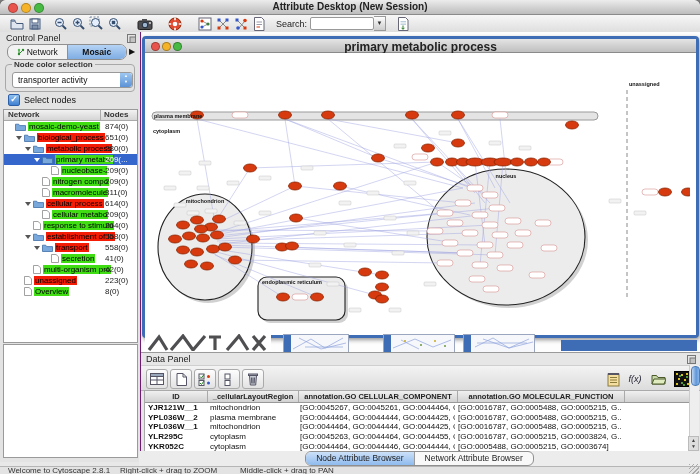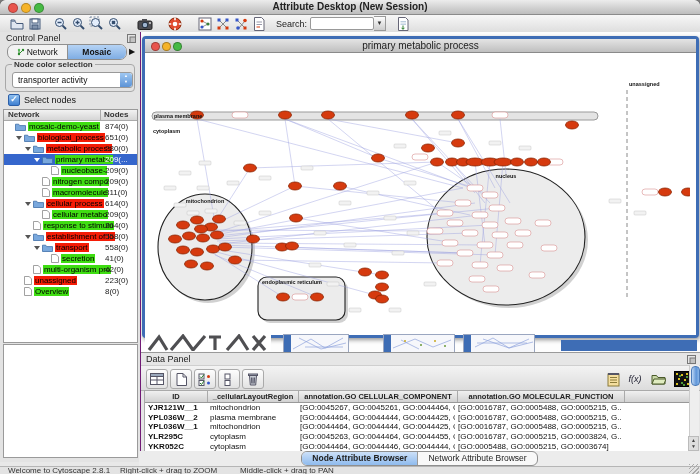--- a/index.html
+++ b/index.html
@@ -45,21 +45,21 @@
   .lab.red{background:#f51c06;}
   .lab.green{background:#3fdd12;}
   .cnt{position:absolute;left:101px;font-size:8px;color:#222;}
   .tree-row.sel .cnt{color:#fff;}
   #bev-panel{position:absolute;left:3px;top:312px;width:133px;height:112px;background:#fff;border:1px solid #9a9a9a;}
   
   #desktop{position:absolute;left:141px;top:32px;width:559px;height:320px;background:#fdfdfd;overflow:hidden;}
   #net-window{position:absolute;left:1px;top:4px;width:551px;height:296px;border:3px solid #3e6db5;border-radius:4px;background:#fff;box-shadow:1px 2px 4px rgba(0,0,0,.4);}
   #net-titlebar{height:13px;background:linear-gradient(#e4e4e4,#bfbfbf);border-bottom:1px solid #8a8a8a;position:relative;}
   .ntl{position:absolute;top:3px;width:7px;height:7px;border-radius:50%;border:1px solid rgba(0,0,0,.3);}
-  #net-title{position:absolute;left:0;right:0;top:1px;text-align:center;font-size:10px;font-weight:normal;color:#222;}
+  #net-title{position:absolute;left:0;right:0;top:1px;text-align:center;font-size:12px;font-weight:bold;color:#222;}
   #net-canvas{position:absolute;left:0;top:14px;right:0;bottom:0;background:#fff;overflow:hidden;}
   
   .mini-win{position:absolute;background:#f6f7fb;border:1px solid #9aa6c0;overflow:hidden;}
   .mini-bar{position:absolute;left:0;top:0;bottom:0;width:7px;background:#3e6db5;}
   #strip-bluebar{position:absolute;background:#3e6db5;}
   
   #data-panel{position:absolute;left:141px;top:352px;width:559px;height:99px;background:#e6e6e6;border-top:1px solid #9a9a9a;}
   #dp-title{position:absolute;left:5px;top:1px;font-size:9px;color:#222;}
   #dp-toolbar{position:absolute;left:0px;top:12px;width:559px;height:24px;background:linear-gradient(#f3f3f3,#dcdcdc);border-top:1px solid #cfcfcf;border-bottom:1px solid #b5b5b5;}
   .dbtn{position:absolute;top:3px;width:20px;height:18px;border:1px solid #aaa;border-radius:3px;background:linear-gradient(#fdfdfd,#e2e2e2);display:flex;align-items:center;justify-content:center;}
@@ -71,21 +71,21 @@
   .trow .tc{font-size:8px;color:#111;white-space:nowrap;overflow:hidden;flex:none;padding-left:3px;box-sizing:border-box;}
   .trow .tc.id{font-weight:bold;}
   #vscroll{position:absolute;right:1px;top:12px;width:9px;bottom:14px;background:#eee;border-left:1px solid #ccc;}
   #vthumb{position:absolute;left:1px;top:1px;width:7px;height:18px;border-radius:4px;background:linear-gradient(90deg,#bcd6f4,#5f95d8 60%,#8ab6e8);border:1px solid #4a7ab8;}
   #varrows{position:absolute;right:1px;bottom:1px;width:9px;height:13px;font-size:5px;line-height:6px;text-align:center;color:#444;background:#ddd;border:1px solid #bbb;}
   
   #bottom-tabs{position:absolute;left:139px;top:451px;width:561px;height:15px;background:#ececec;display:flex;justify-content:center;}
   #tabset{display:flex;border:1px solid #8f8f8f;border-radius:6px;overflow:hidden;background:#f8f8f8;height:13px;margin-top:0px;}
   .btab{font-size:8.5px;color:#222;padding:0 10px;line-height:13px;border-left:1px solid #9a9a9a;}
   .btab:first-child{border-left:none;}
-  .btab.sel{background:linear-gradient(#cce0f8,#8fbbee);font-weight:bold;}
+  .btab.sel{background:linear-gradient(#cce0f8,#8fbbee);font-weight:normal;}
   
   #statusbar{position:absolute;left:0;top:466px;width:700px;height:8px;background:#e3e3e3;border-top:1px solid #b5b5b5;}
   .status-item{position:absolute;top:-1px;font-size:8px;color:#333;}
   #grip{position:absolute;right:1px;bottom:1px;width:10px;height:10px;background:repeating-linear-gradient(135deg,#aaa 0 1px,transparent 1px 3px);}
   svg{display:block;}
 </style>
 </head>
 <body>
 
 <div id="app">

